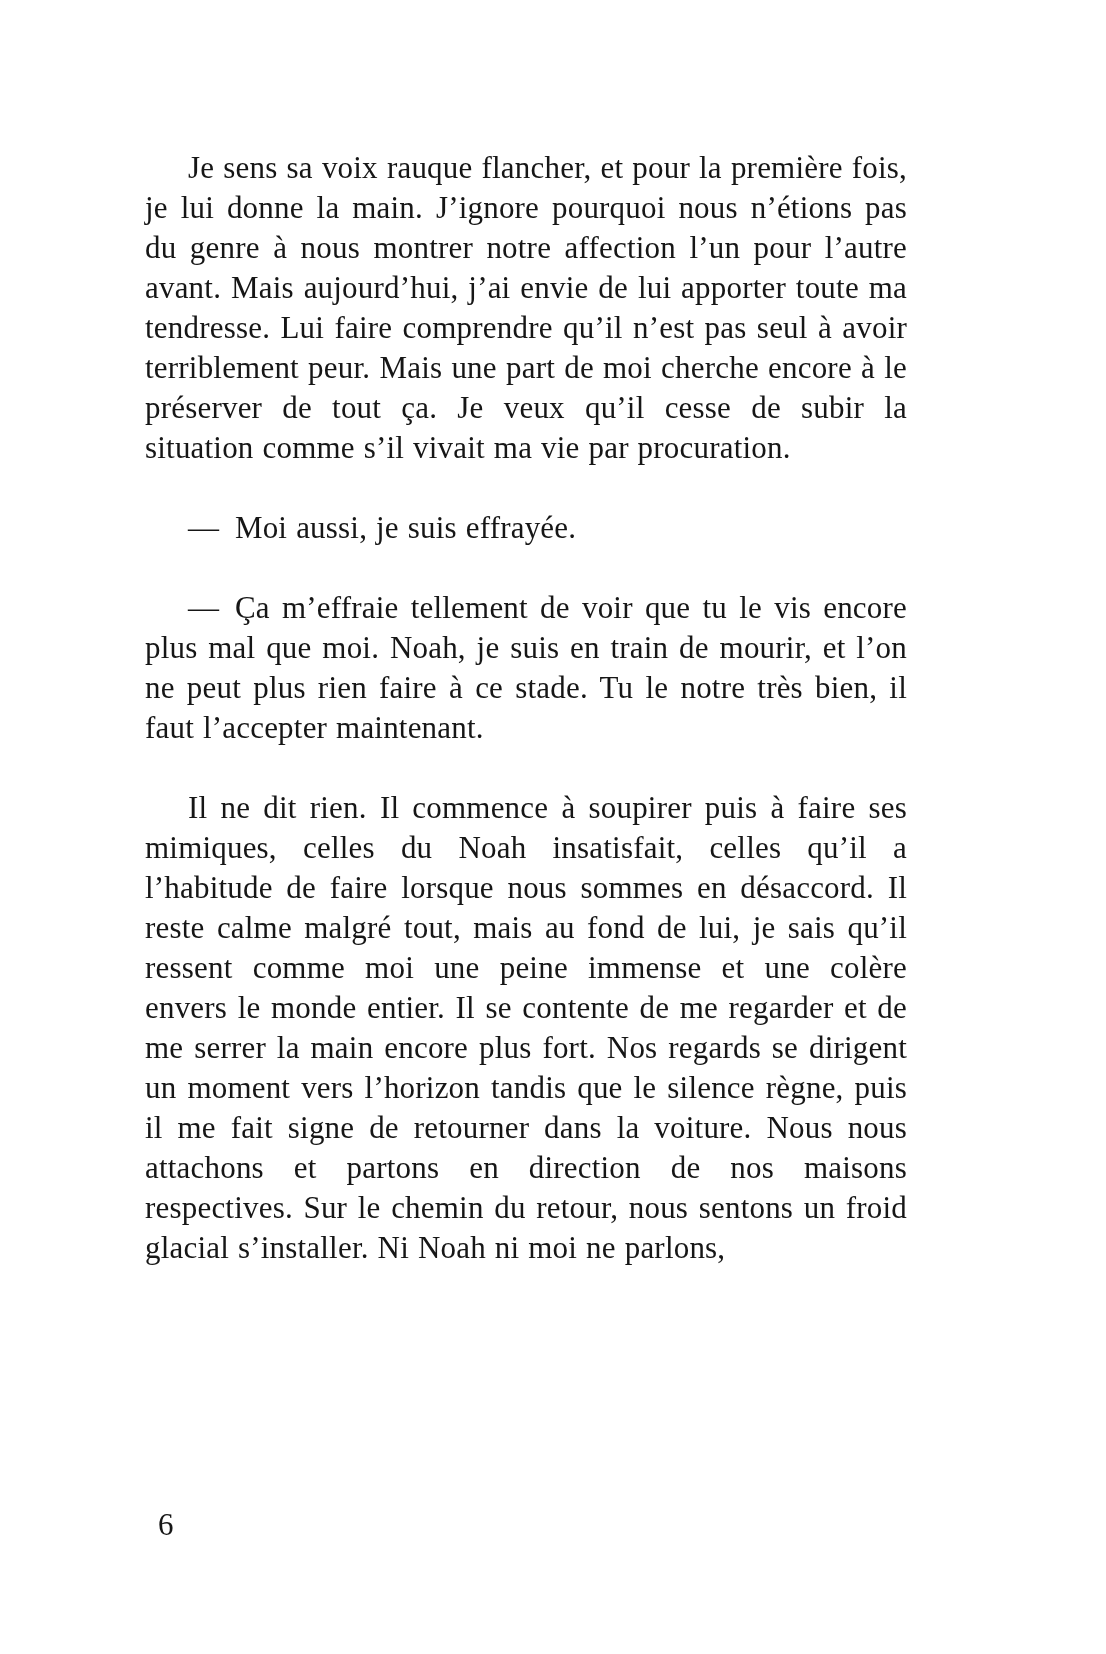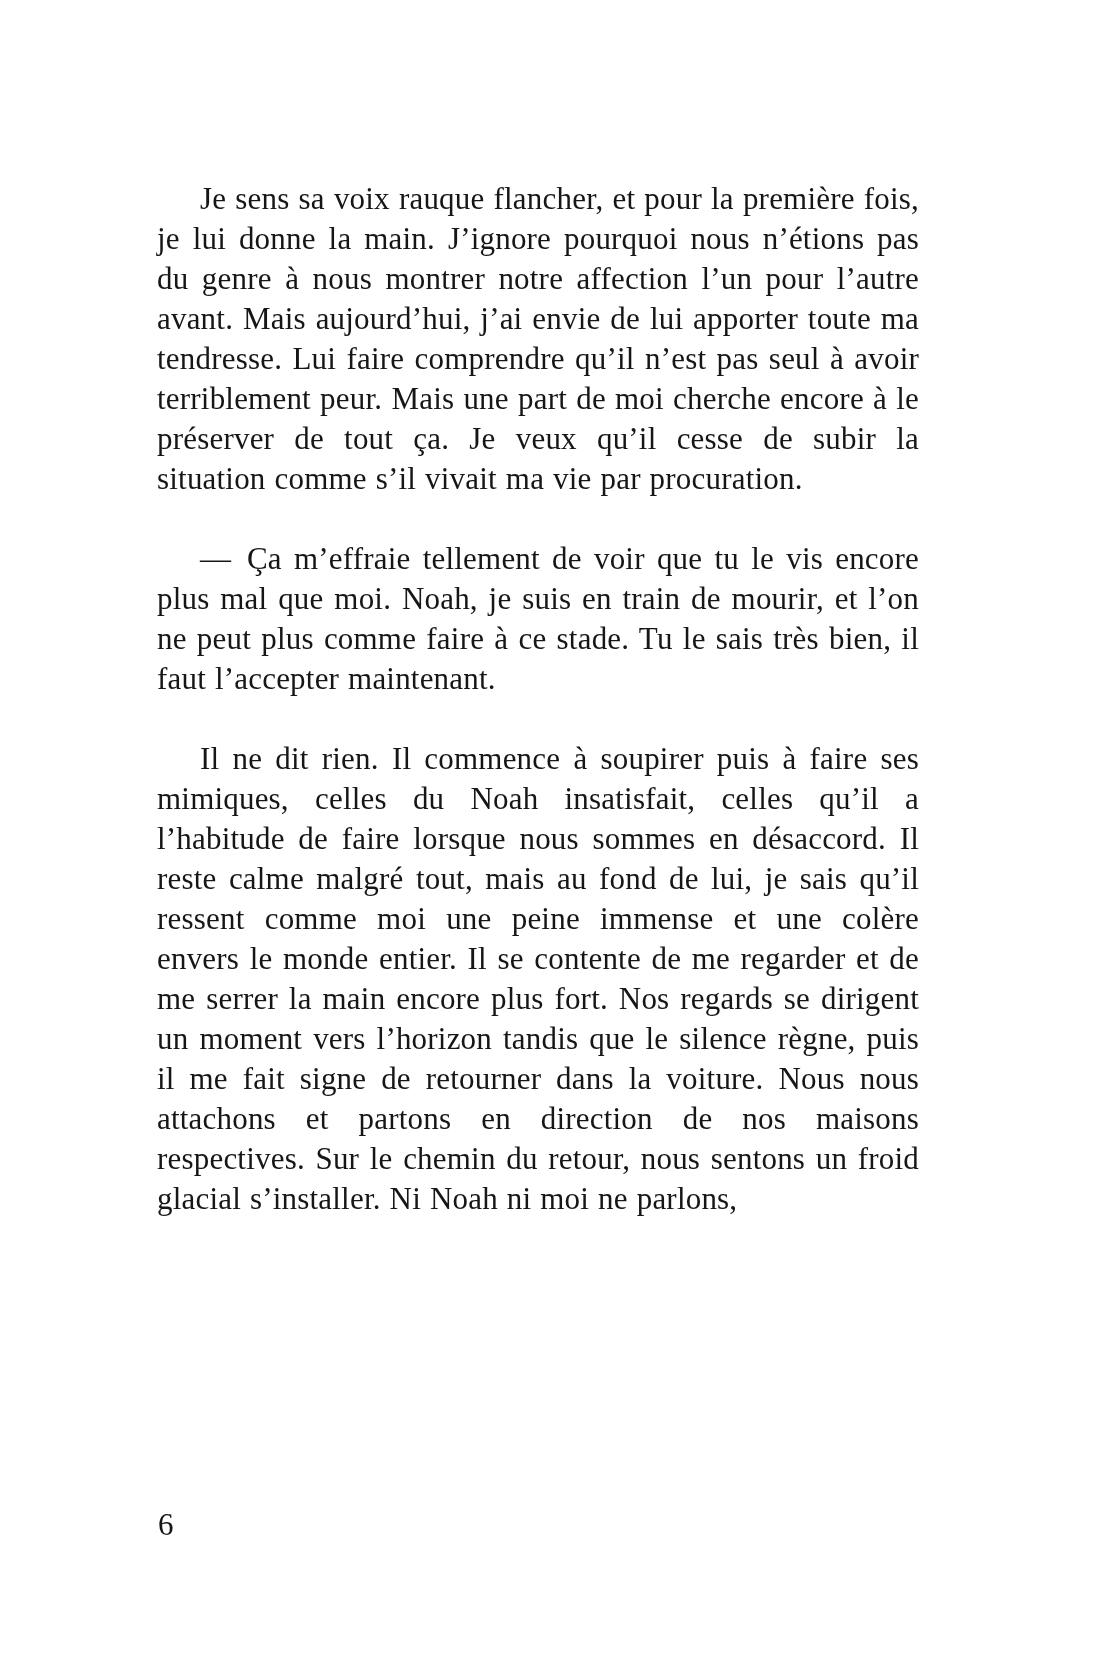--- a/index.html
+++ b/index.html
@@ -11,24 +11,23 @@
     position: relative;
     width: 1106px;
     height: 1654px;
     background: #ffffff;
     font-family: "Liberation Serif", "DejaVu Serif", serif;
     color: #161616;
     overflow: hidden;
   }
   .text-block {
     position: absolute;
-    left: 157px;
+    left: 145px;
     top: 148px;
     width: 762px;
-    margin-top: 31px;
   }
   .paragraph {
     margin: 0 0 40px 0;
     font-size: 31px;
     line-height: 40px;
     text-align: justify;
     text-indent: 43px;
     letter-spacing: 0.2px;
     word-spacing: 1px;
   }
@@ -42,17 +41,18 @@
     font-size: 31px;
     line-height: 40px;
   }
 </style>
 </head>
 <body>
 
 <div class="book-page">
   <div class="text-block" id="paragraphs">
       <p class="paragraph prose">Je sens sa voix rauque flancher, et pour la première fois, je lui donne la main. J’ignore pourquoi nous n’étions pas du genre à nous montrer notre affection l’un pour l’autre avant. Mais aujourd’hui, j’ai envie de lui apporter toute ma tendresse. Lui faire comprendre qu’il n’est pas seul à avoir terriblement peur. Mais une part de moi cherche encore à le préserver de tout ça. Je veux qu’il cesse de subir la situation comme s’il vivait ma vie par procuration.</p>
-      <p class="paragraph dialogue">— Ça m’effraie tellement de voir que tu le vis encore plus mal que moi. Noah, je suis en train de mourir, et l’on ne peut plus comme faire à ce stade. Tu le sais très bien, il faut l’accepter maintenant.</p>
+      <p class="paragraph dialogue">— Moi aussi, je suis effrayée.</p>
+      <p class="paragraph dialogue">— Ça m’effraie tellement de voir que tu le vis encore plus mal que moi. Noah, je suis en train de mourir, et l’on ne peut plus rien faire à ce stade. Tu le notre très bien, il faut l’accepter maintenant.</p>
       <p class="paragraph prose">Il ne dit rien. Il commence à soupirer puis à faire ses mimiques, celles du Noah insatisfait, celles qu’il a l’habitude de faire lorsque nous sommes en désaccord. Il reste calme malgré tout, mais au fond de lui, je sais qu’il ressent comme moi une peine immense et une colère envers le monde entier. Il se contente de me regarder et de me serrer la main encore plus fort. Nos regards se dirigent un moment vers l’horizon tandis que le silence règne, puis il me fait signe de retourner dans la voiture. Nous nous attachons et partons en direction de nos mai­sons respectives. Sur le chemin du retour, nous sentons un froid glacial s’installer. Ni Noah ni moi ne parlons,</p>
     </div>
   <div class="page-number">6</div>
 </div>
 
 </body></html>

